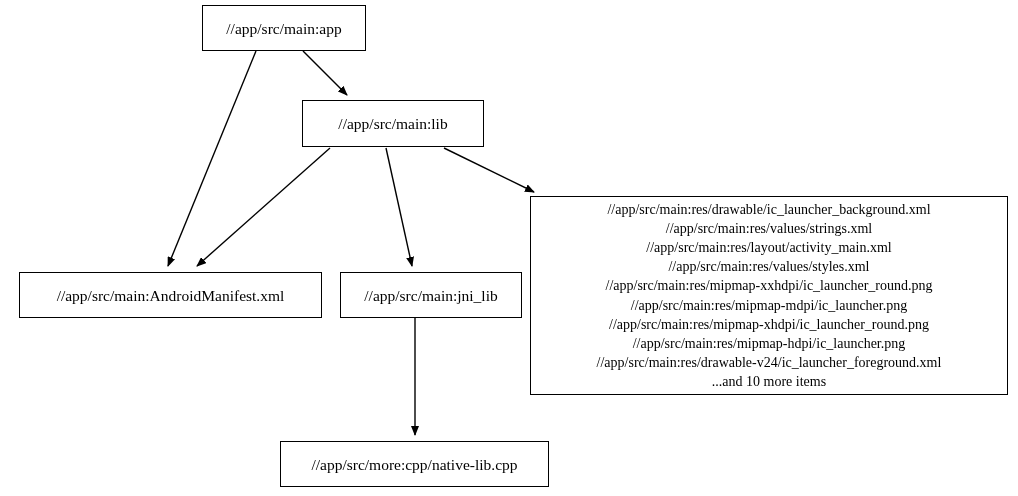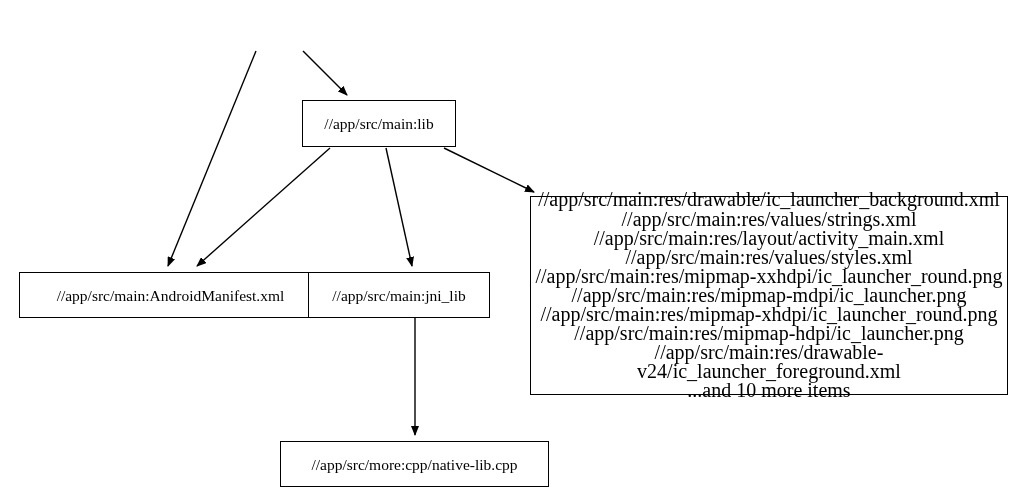--- a/index.html
+++ b/index.html
@@ -40,26 +40,26 @@
     letter-spacing: 0px;
   }
   .node-label {
     display: block;
     width: 100%;
     text-align: center;
     white-space: pre-line;
   }
   
   #node-app      { left: 202px; top: 5px;   width: 164px; height: 46px; }
-  #node-lib      { left: 302px; top: 100px; width: 154px; height: 47px; }
+  #node-lib      { left: 302px; top: 100px; width: 182px; height: 47px; }
   #node-manifest { left: 19px;   top: 272px; width: 303px; height: 46px; }
-  #node-jni      { left: 308px; top: 272px; width: 182px; height: 46px; }
+  #node-jni      { left: 340px; top: 272px; width: 182px; height: 46px; }
   #node-res      { left: 530px; top: 196px; width: 478px; height: 199px; }
   #node-cpp      { left: 280px; top: 441px; width: 269px; height: 46px; }
-  #node-res .node-label { font-size: 20px; line-height: 19.1px; }
+  #node-res .node-label { font-size: 14px; line-height: 19.1px; }
 </style>
 </head>
 <body>
 
 <div id="canvas">
 
   <svg id="edges" width="1018" height="496" viewBox="0 0 1018 496" xmlns="http://www.w3.org/2000/svg">
     <defs>
       <marker id="arrow" markerWidth="10" markerHeight="8" refX="9" refY="4" orient="auto" markerUnits="userSpaceOnUse">
         <path d="M0,0 L10,4 L0,8 z" fill="#000000"></path>
@@ -84,20 +84,23 @@
 
     <g>
       <path d="M444,148 L534,192" stroke="#000000" stroke-width="1.4" fill="none" marker-end="url(#arrow)"></path>
     </g>
 
     <g>
       <path d="M415,318 L415,435" stroke="#000000" stroke-width="1.4" fill="none" marker-end="url(#arrow)"></path>
     </g>
   </svg>
 
+  <div class="node" id="node-app">
+    <span class="node-label">//app/src/main:app</span>
+  </div>
 
   <div class="node" id="node-lib">
     <span class="node-label">//app/src/main:lib</span>
   </div>
 
   <div class="node" id="node-manifest">
     <span class="node-label">//app/src/main:AndroidManifest.xml</span>
   </div>
 
   <div class="node" id="node-jni">

